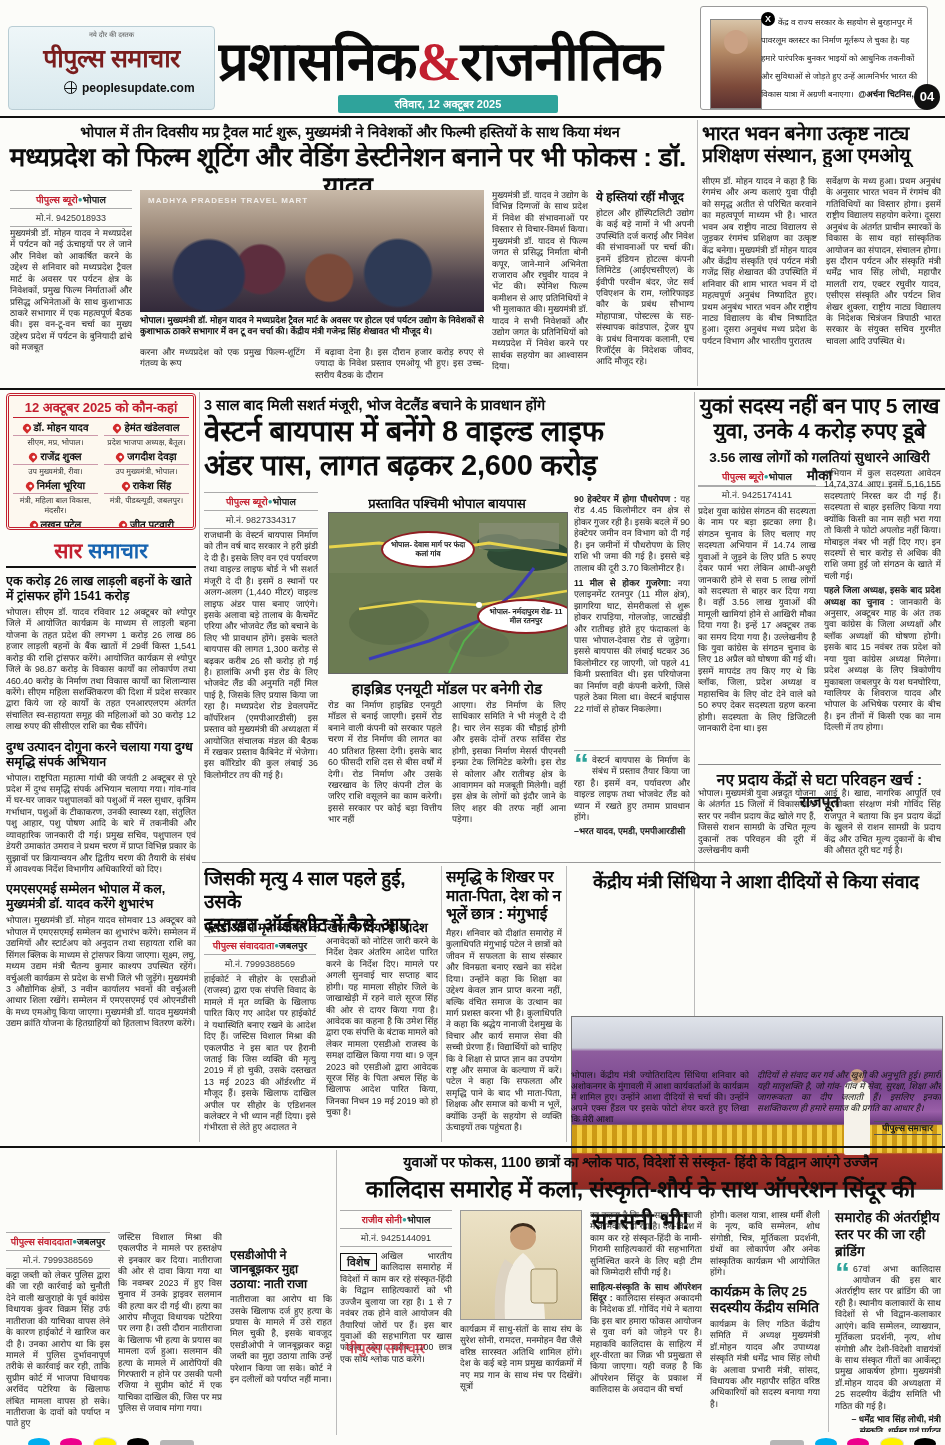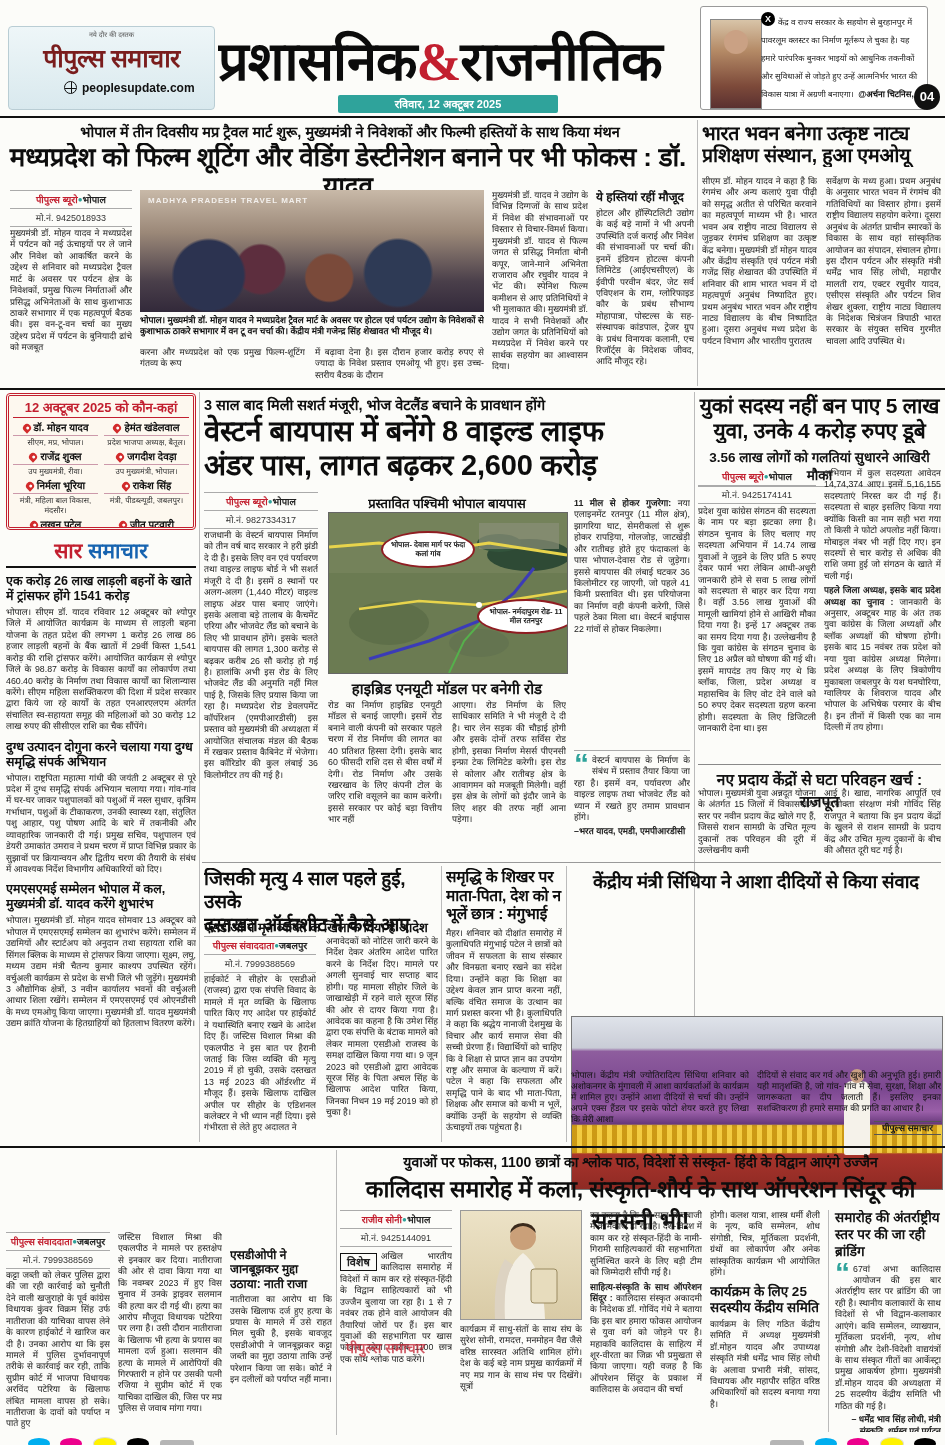--- a/index.html
+++ b/index.html
@@ -248,20 +248,23 @@
     <span>हाइब्रिड एनयूटी मॉडल पर बनेगी रोड</span>
   </h3>
   <p class="abs body-txt jus" style="left:328px;top:700px;width:114px;height:160px;">
     <span>रोड का निर्माण हाइब्रिड एनयूटी मॉडल से बनाई जाएगी। इसमें रोड बनाने वाली कंपनी को सरकार पहले चरण में रोड निर्माण की लागत का 40 प्रतिशत हिस्सा देगी। इसके बाद 60 फीसदी राशि दस से बीस वर्षों में देगी। रोड निर्माण और उसके रखरखाव के लिए कंपनी टोल के जरिए राशि वसूलने का काम करेगी। इससे सरकार पर कोई बड़ा वित्तीय भार नहीं</span>
   </p>
   <p class="abs body-txt jus" style="left:452px;top:700px;width:114px;height:160px;">
     <span>आएगा। रोड निर्माण के लिए साधिकार समिति ने भी मंजूरी दे दी है। चार लेन सड़क की चौड़ाई होगी और इसके दोनों तरफ सर्विस रोड होगी, इसका निर्माण मेसर्स पीएनसी इन्फ्रा टेक लिमिटेड करेगी। इस रोड से कोलार और रातीबड़ क्षेत्र के आवागमन को मजबूती मिलेगी। वहीं इस क्षेत्र के लोगों को इंदौर जाने के लिए शहर की तरफ नहीं आना पड़ेगा।</span>
   </p>
 
   <div class="abs" style="left:574px;top:494px;width:116px;height:250px;">
+    <p class="body-txt jus">
+      <b>90 हेक्टेयर में होगा पौधरोपण :</b><span> यह रोड 4.45 किलोमीटर वन क्षेत्र से होकर गुजर रही है। इसके बदले में 90 हेक्टेयर जमीन वन विभाग को दी गई है। इन जमीनों में पौधरोपण के लिए राशि भी जमा की गई है। इससे बड़े तालाब की दूरी 3.70 किलोमीटर है।</span>
+    </p>
     <p class="body-txt jus" style="margin-top:4px;">
       <b>11 मील से होकर गुजरेगा:</b><span> नया एलाइनमेंट रतनपुर (11 मील क्षेत्र), झागरिया घाट, सेमरीकलां से शुरू होकर रापड़िया, गोलजोड़, जाटखेड़ी और रातीबड़ होते हुए फंदाकलां के पास भोपाल-देवास रोड से जुड़ेगा। इससे बायपास की लंबाई घटकर 36 किलोमीटर रह जाएगी, जो पहले 41 किमी प्रस्तावित थी। इस परियोजना का निर्माण वही कंपनी करेगी, जिसे पहले ठेका मिला था। वेस्टर्न बाईपास 22 गांवों से होकर निकलेगा।</span>
     </p>
   </div>
   <div class="abs" style="left:574px;top:750px;width:116px;height:110px;border-top:1px solid #aaa;padding-top:4px;">
     <span class="quote-mark">“</span>
     <p class="body-txt jus"><span>वेस्टर्न बायपास के निर्माण के संबंध में प्रस्ताव तैयार किया जा रहा है। इसमें वन, पर्यावरण और वाइल्ड लाइफ तथा भोजवेट लैंड को ध्यान में रखते हुए तमाम प्रावधान होंगे।</span></p>
     <p class="body-txt" style="font-weight:bold;margin-top:2px;"><span>–भरत यादव, एमडी, एमपीआरडीसी</span></p>
   </div>
 
@@ -341,21 +344,21 @@
   <div class="abs photo-ph" style="left:571px;top:894px;width:370px;height:172px;border:1px solid #777;background:
        linear-gradient(180deg,#dfe3ea 0%,#c9ccd6 18%,#8e5d9e 20%,#7b4790 42%,#9a5fa8 55%,#68397c 62%,#f0c229 64%,#e3b31e 78%,#a8342c 80%,#8f2a24 100%);">
     <span style="position:absolute;left:0;top:108px;width:100%;height:28px;background:repeating-linear-gradient(90deg,#c79312 0 5px,#f3ce46 5px 10px);opacity:0.85;"></span>
     <span style="position:absolute;left:272px;top:64px;width:26px;height:74px;background:#f5f2ea;border-radius:8px 8px 2px 2px;"></span>
     <span style="position:absolute;left:278px;top:52px;width:14px;height:14px;border-radius:50%;background:#caa184;"></span>
   </div>
   <p class="abs capt jus" style="left:571px;top:1070px;width:178px;height:62px;font-weight:normal;">
     <span>भोपाल। केंद्रीय मंत्री ज्योतिरादित्य सिंधिया शनिवार को अशोकनगर के मुंगावली में आशा कार्यकर्ताओं के कार्यक्रम में शामिल हुए। उन्होंने आशा दीदियों से चर्चा की। उन्होंने अपने एक्स हैंडल पर इसके फोटो शेयर करते हुए लिखा कि मेरी आशा</span>
   </p>
   <div class="abs" style="left:757px;top:1070px;width:184px;height:70px;">
-    <p class="capt jus" style="font-weight:normal;"><span>दीदियों से संवाद कर गर्व और खुशी की अनुभूति हुई। हमारी यही मातृशक्ति है, जो गांव- गांव में सेवा, सुरक्षा, शिक्षा और जागरूकता का दीप जलाती हैं। इसलिए इनका सशक्तिकरण ही हमारे समाज की प्रगति का आधार है।</span></p>
+    <p class="capt jus" style="font-weight:normal;font-style:italic;"><span>दीदियों से संवाद कर गर्व और खुशी की अनुभूति हुई। हमारी यही मातृशक्ति है, जो गांव- गांव में सेवा, सुरक्षा, शिक्षा और जागरूकता का दीप जलाती हैं। इसलिए इनका सशक्तिकरण ही हमारे समाज की प्रगति का आधार है।</span></p>
     <div style="text-align:right;margin-top:3px;">
       <span style="font-size:9px;font-weight:bold;border-top:1px solid #555;border-bottom:1px solid #555;padding:1px 8px;">
         <span>पीपुल्स समाचार</span>
       </span>
     </div>
   </div>
 
   <div class="rule" style="left:0;top:1146px;width:945px;height:2px;"></div>
 
   <div class="abs" style="left:6px;top:1232px;width:104px;">

